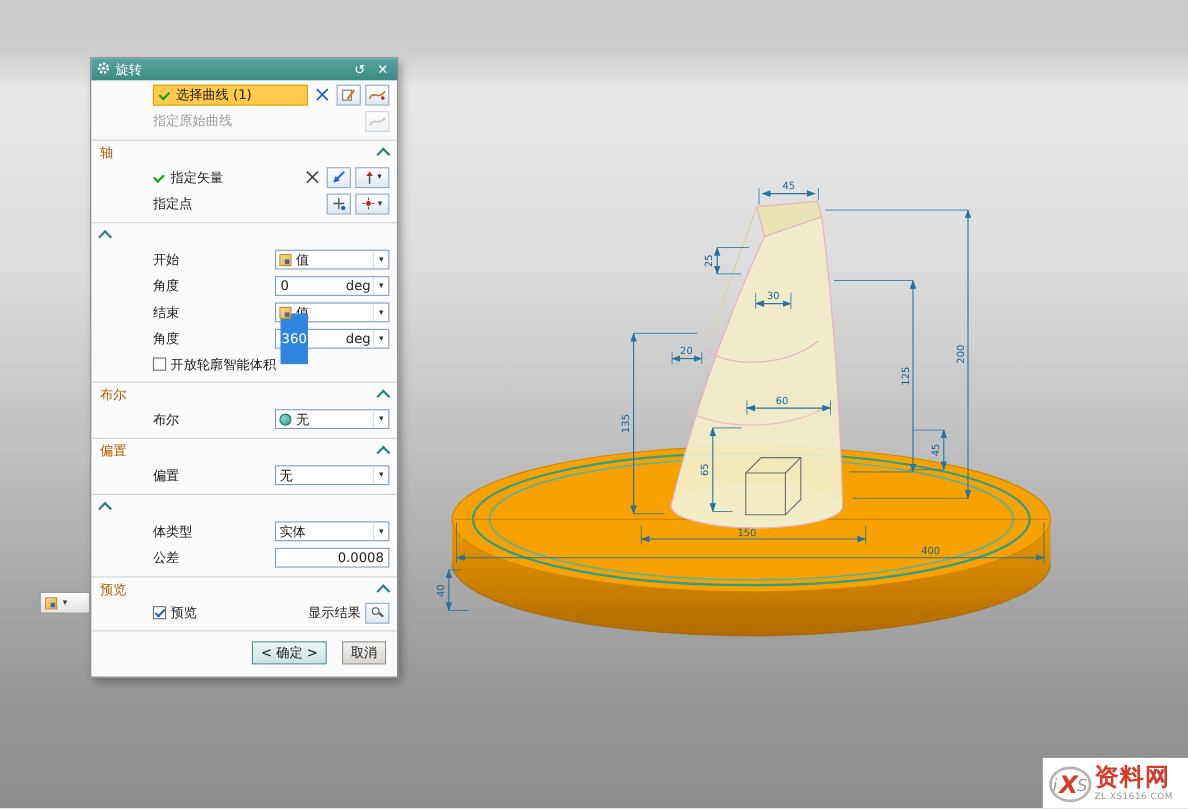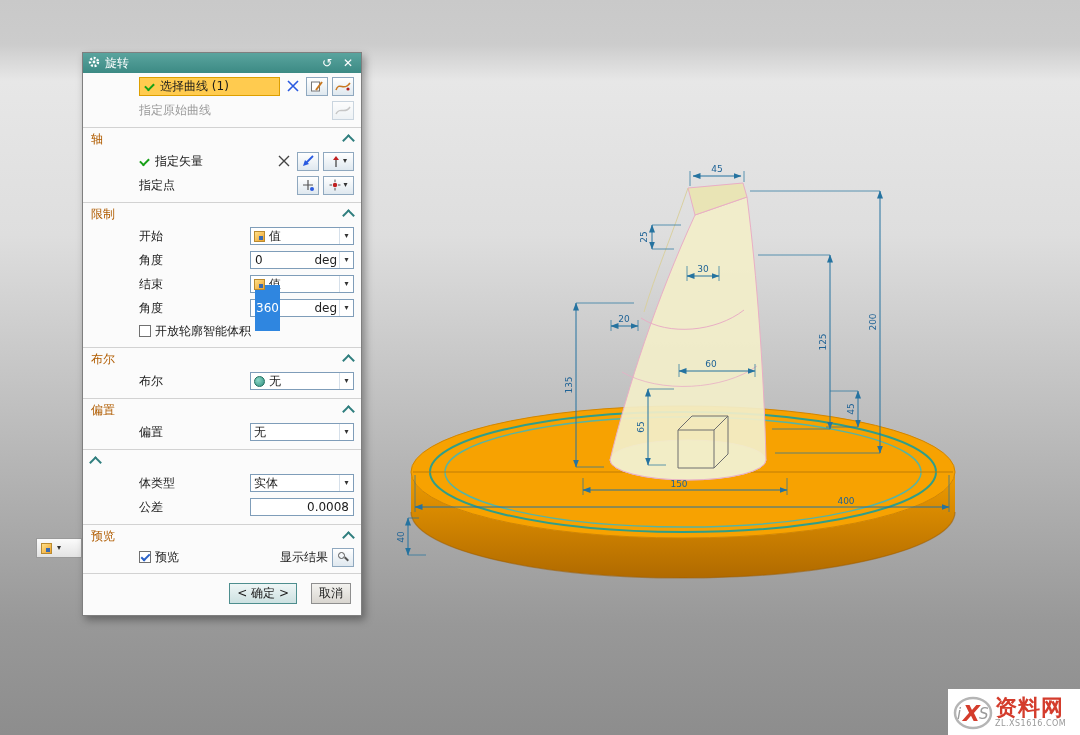--- a/index.html
+++ b/index.html
@@ -257,21 +257,20 @@
               <circle cx="6" cy="6" r="2.2" fill="#c02020"></circle>
               <path d="M6,0.5 L6,3 M6,9 L6,11.5 M0.5,6 L3,6 M9,6 L11.5,6" stroke="#555" stroke-width="1"></path>
             </svg>
           <span class="darrow">▾</span>
         </span>
       </div>
     </div>
 
     <div class="group">
       <div class="ghead">
-        <span class="gtitle">限制</span>
         <span class="chev"></span>
       </div>
       <div class="row">
         <span class="rlabel">开始</span>
         <div class="combo">
           <span class="vicon"></span>
           <span class="ctext">值</span>
           <span class="carrow darrow">▾</span>
         </div>
       </div>

